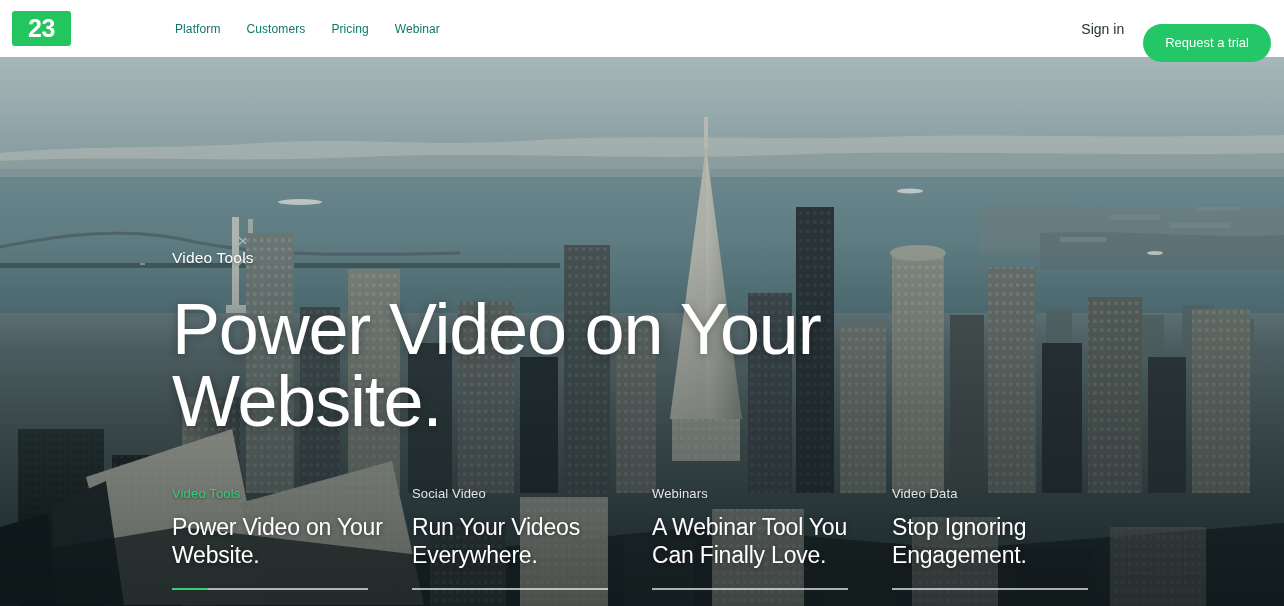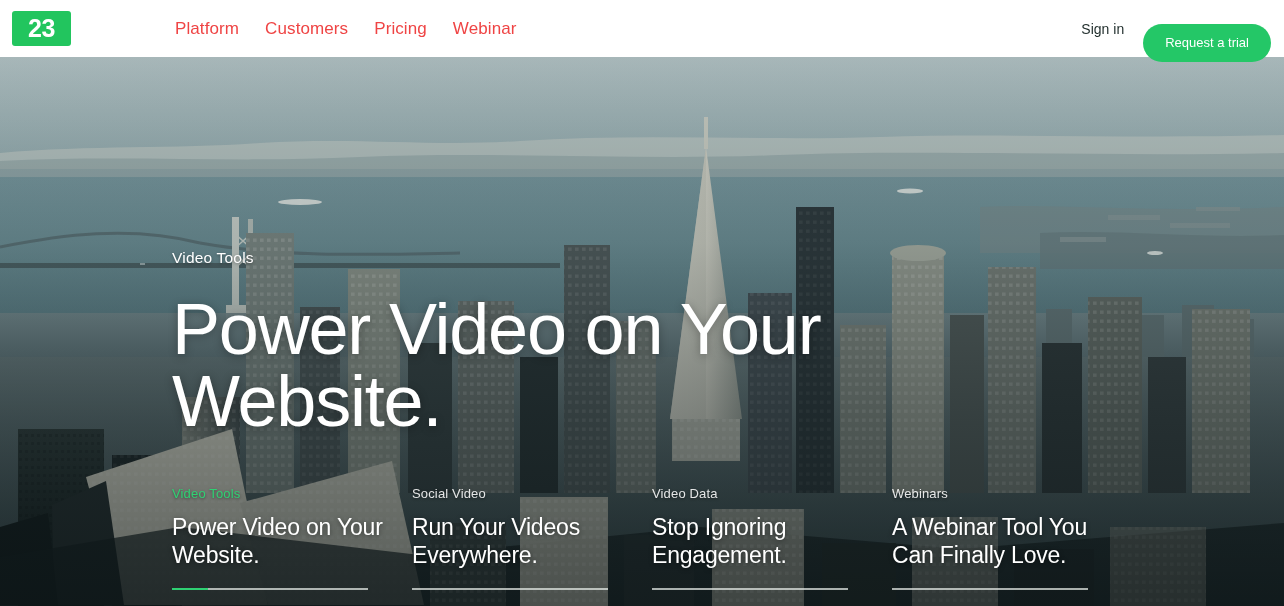--- a/index.html
+++ b/index.html
@@ -32,21 +32,21 @@
     font-size: 25px; font-weight: 700;
     letter-spacing: -0.5px;
     display: flex; align-items: center; justify-content: center;
     cursor: pointer;
   }
   .nav-main {
     position: absolute; left: 175px; top: 0; height: 57px;
     display: flex; align-items: center; gap: 26px;
   }
   .nav-link {
-    font-size: 17px; color: #ef4444; text-decoration: none;
+    font-size: 12px; color: #0f766e; text-decoration: none;
     letter-spacing: 0.1px; cursor: pointer; white-space: nowrap;
   }
 
   .nav-right {
     position: absolute; right: 13px; top: 0; height: 57px;
     display: flex; align-items: center; gap: 19px;
   }
   .signin-link {
     font-size: 14px; color: #1f2d2b; text-decoration: none;
     cursor: pointer; white-space: nowrap; margin-left: 28px;
@@ -350,30 +350,30 @@
 
       <div class="slide">
         <div class="slide-label">Social Video</div>
         <div class="slide-title">Run Your Videos Everywhere.</div>
         <div class="slide-track">
           <div class="slide-fill"></div>
         </div>
       </div>
 
       <div class="slide">
+        <div class="slide-label">Webinars</div>
+        <div class="slide-title">A Webinar Tool You Can Finally Love.</div>
+        <div class="slide-track">
+          <div class="slide-fill"></div>
+        </div>
+      </div>
+
+      <div class="slide">
         <div class="slide-label">Video Data</div>
         <div class="slide-title">Stop Ignoring Engagement.</div>
         <div class="slide-track">
           <div class="slide-fill"></div>
         </div>
       </div>
 
-      <div class="slide">
-        <div class="slide-label">Webinars</div>
-        <div class="slide-title">A Webinar Tool You Can Finally Love.</div>
-        <div class="slide-track">
-          <div class="slide-fill"></div>
-        </div>
-      </div>
-
     </div>
   </div>
 </div>
 
 </body></html>

